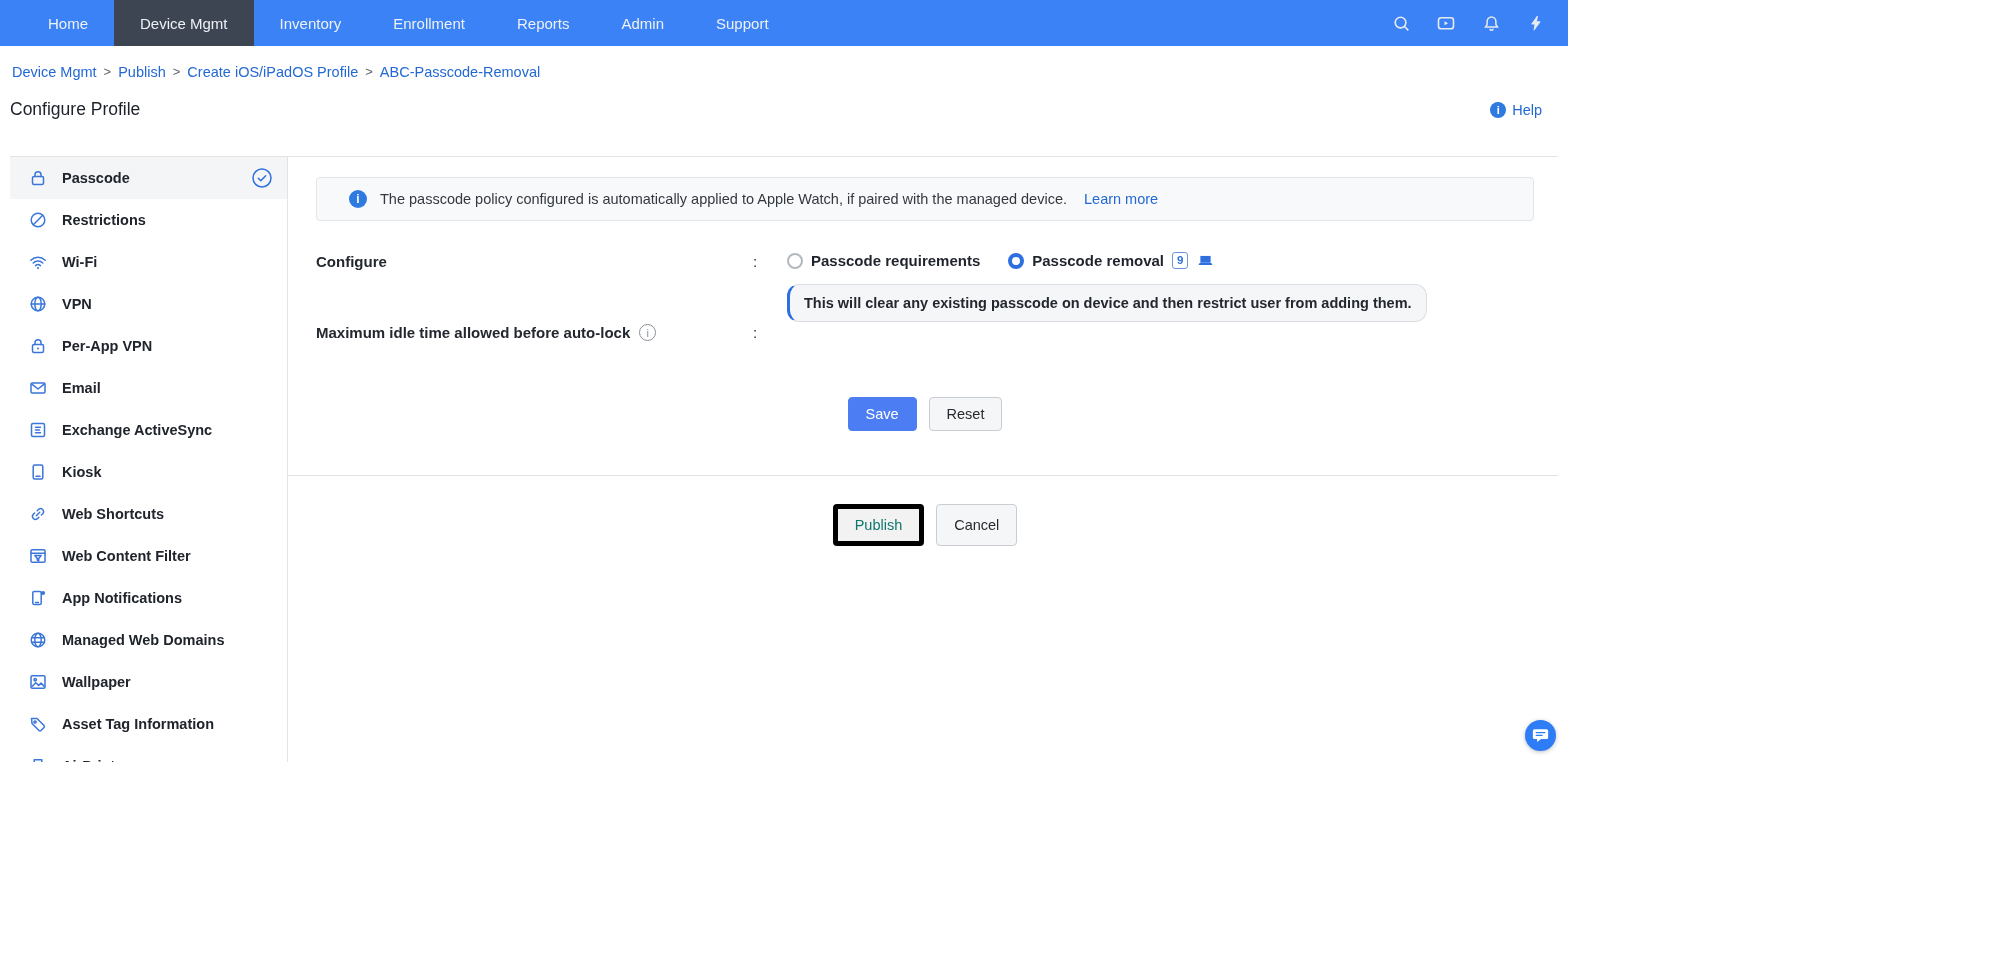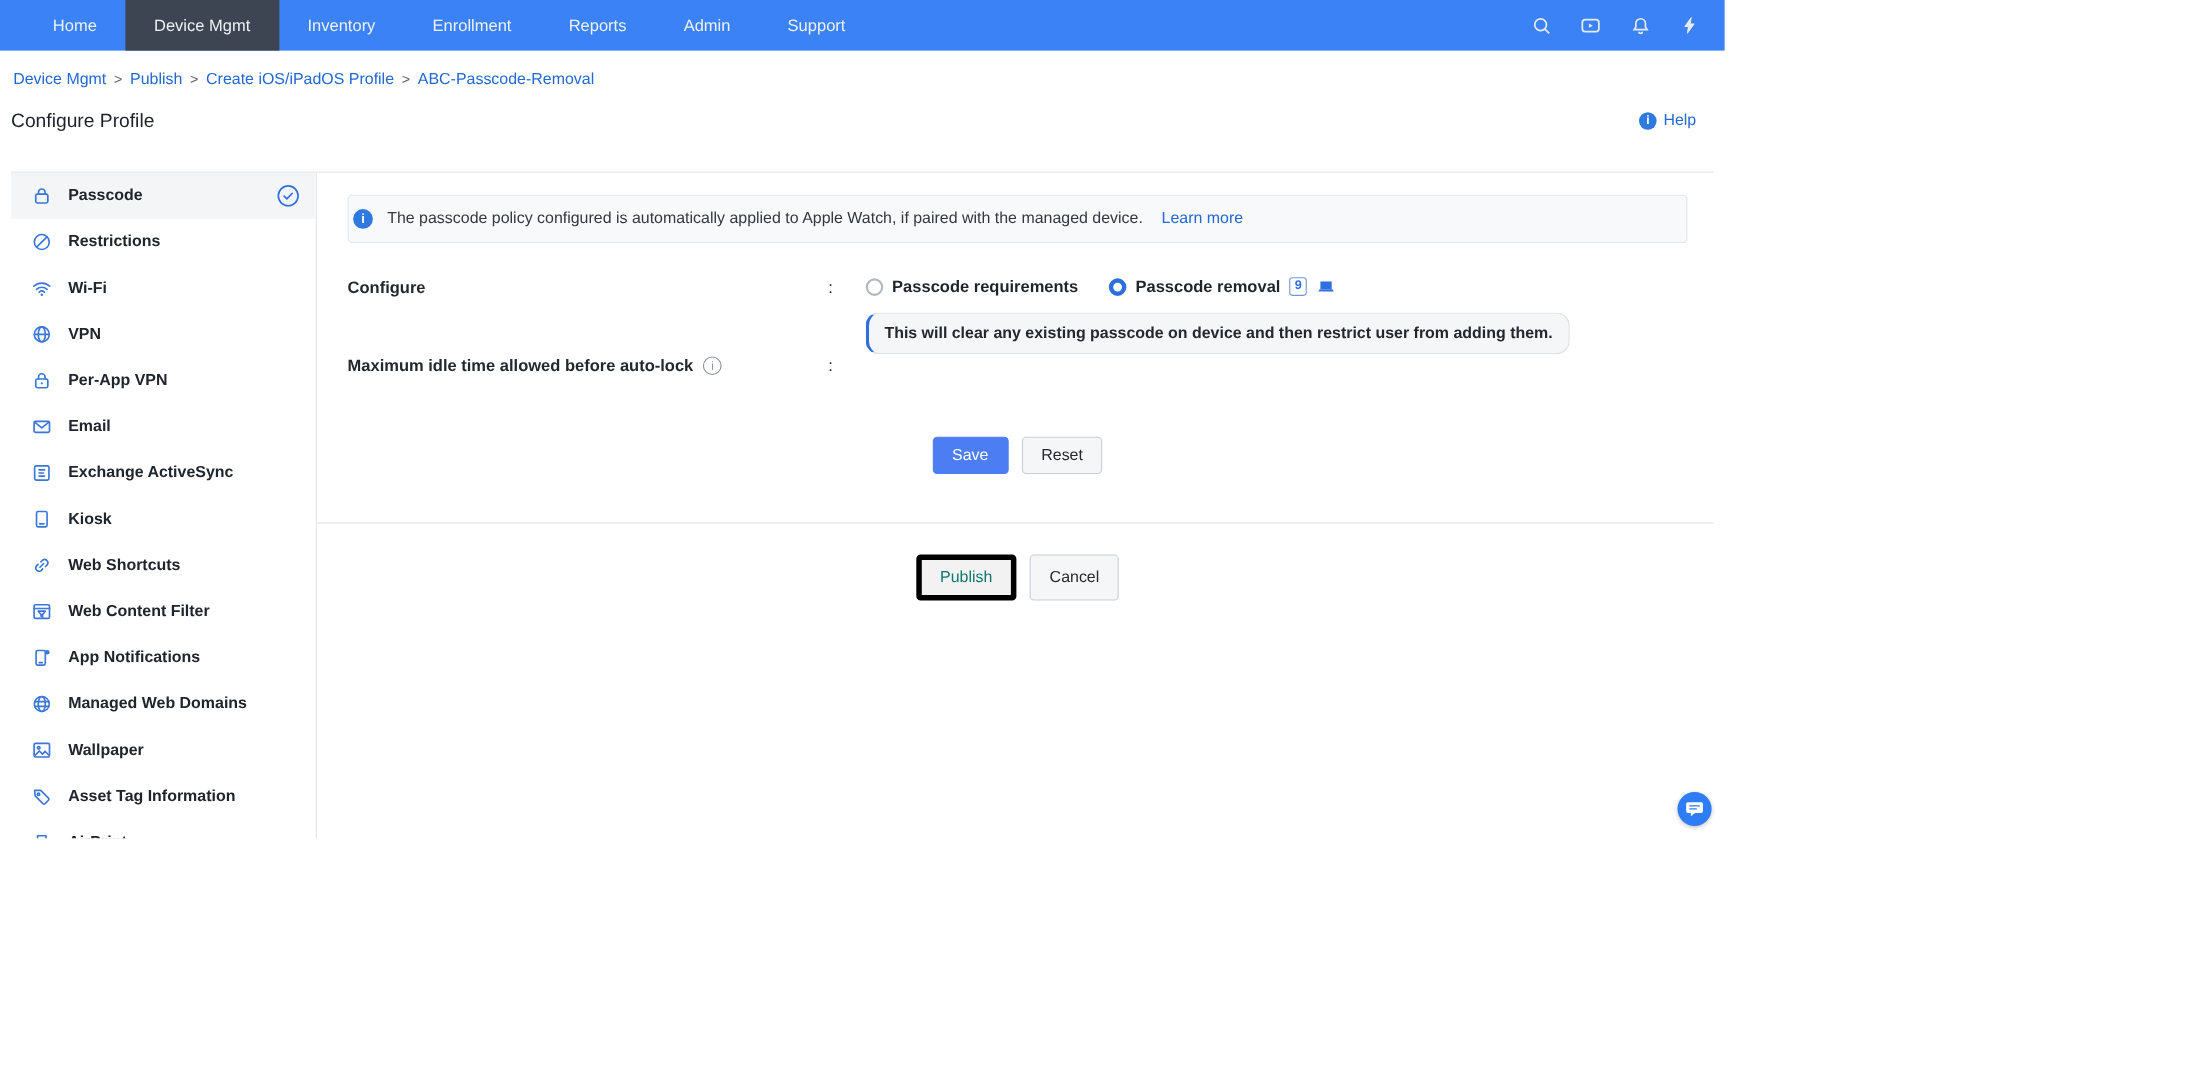--- a/index.html
+++ b/index.html
@@ -33,21 +33,21 @@
   
   .sidebar { width:278px; border-right:1px solid #e4e4e4; flex:0 0 auto; }
   .side-item { height:42px; display:flex; align-items:center; gap:14px; padding:0 14px 0 18px; font-size:14.5px; font-weight:600; color:#20242c; cursor:pointer; }
   .side-item.active { background:#f4f5f6; }
   .sicon { width:20px; height:20px; flex:0 0 auto; display:flex; align-items:center; justify-content:center; }
   .sicon svg { fill:none; stroke:#3b76d9; stroke-width:1.5; stroke-linecap:round; stroke-linejoin:round; }
   .check-wrap { margin-left:auto; display:flex; align-items:center; }
 
   
   .main { flex:1; padding:20px 24px 0 28px; position:relative; }
-  .banner { display:flex; align-items:center; gap:13px; background:#f8f9fb; border:1px solid #e2e5ea; border-radius:4px; height:44px; padding:0 4px; font-size:14.5px; color:#33383f; }
+  .banner { display:flex; align-items:center; gap:13px; background:#f8f9fb; border:1px solid #e2e5ea; border-radius:4px; height:44px; padding:0 32px; font-size:14.5px; color:#33383f; }
   .banner .info-dot { width:18px; height:18px; font-size:12px; }
   .learn-more { color:#2368d4; cursor:pointer; margin-left:4px; white-space:nowrap; }
 
   .form { margin-top:30px; }
   .row { display:flex; align-items:center; }
   .row-label { width:437px; font-size:15px; font-weight:600; color:#23272e; display:flex; align-items:center; gap:9px; padding-top:2px; }
   .row-colon { width:34px; color:#23272e; font-size:15px; padding-top:2px; }
   .row-control { display:flex; align-items:center; }
 
   .radio-opt { display:flex; align-items:center; gap:8px; cursor:pointer; margin-right:28px; }

